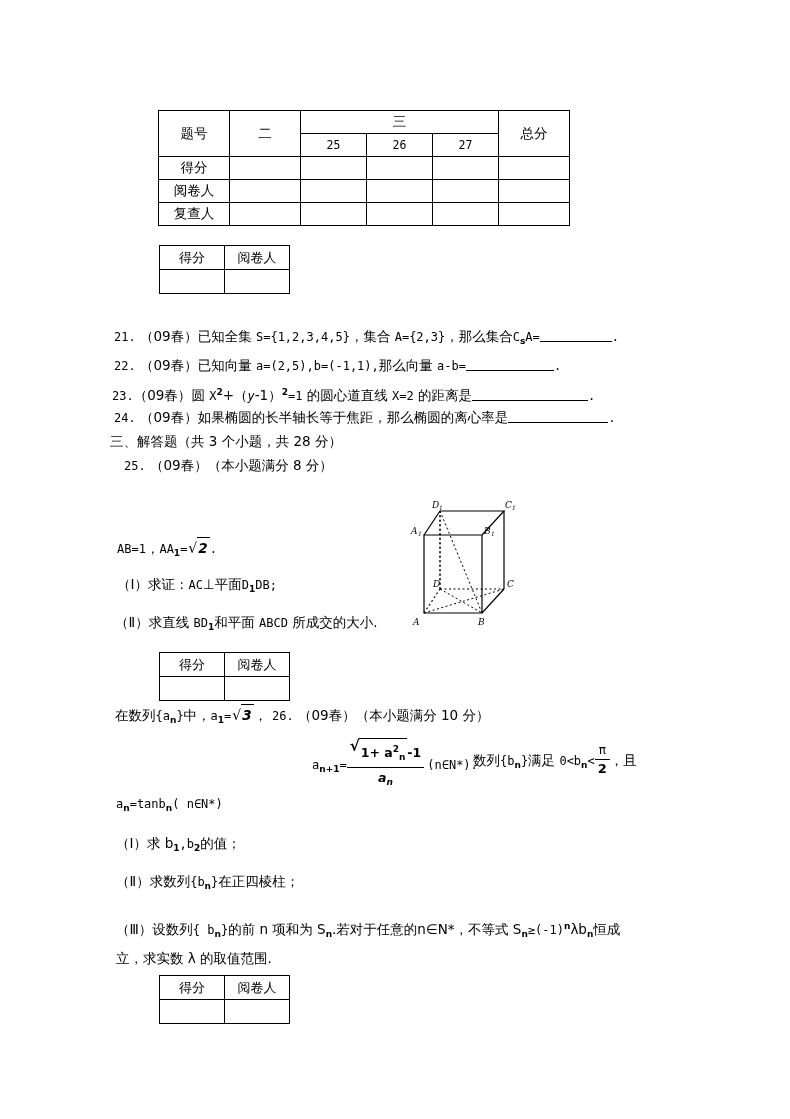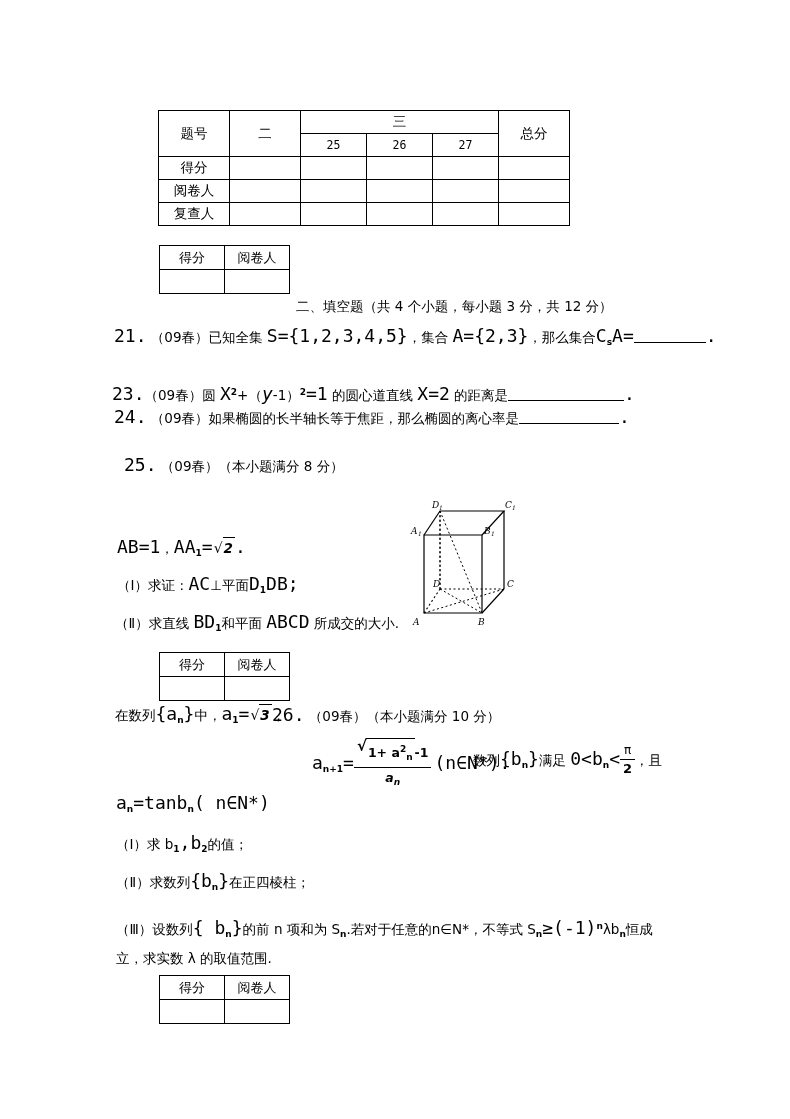--- a/index.html
+++ b/index.html
@@ -25,21 +25,21 @@
 
   .line {
     position: absolute;
     white-space: nowrap;
     font-size: 13.5px;
     line-height: 18px;
     font-family: "DejaVu Sans", "Liberation Sans", sans-serif;
   }
   .line .lat {
     font-family: "DejaVu Sans Mono", "Liberation Mono", monospace;
-    font-size: 18px;
+    font-size: 12px;
   }
   sub {
     font-size: 9px;
     font-weight: bold;
     vertical-align: -3px;
   }
   sup {
     font-size: 9px;
     font-weight: bold;
     vertical-align: 5px;
@@ -217,35 +217,38 @@
       <td>得分</td>
       <td>阅卷人</td>
     </tr>
     <tr>
       <td></td>
       <td></td>
     </tr>
   </tbody>
     </table>
 
-  <div class="line" style="left:296px;top:297px;font-size:13.5px">二、填空题（共 4 个小题，每小题 3 分，共 12 分）</div>
 
   <div class="line" style="left:114px;top:327px">
     <span class="lat">21.</span><span>&nbsp;</span><span>（09春）</span><span>已知全集 </span><span class="lat">S={1,2,3,4,5}</span><span>，集合 </span><span class="lat">A={2,3}</span><span>，那么集合</span><span class="lat">C</span><sub>s</sub><span class="lat">A=</span><span class="blank" style="width:72px"></span><span class="lat">.</span>
   </div>
 
+  <div class="line" style="left:114px;top:356px">
+    <span class="lat">22.</span><span>&nbsp;</span><span>（09春）</span><span>已知向量 </span><span class="lat">a=(2,5),b=(-1,1),</span><span>那么向量 </span><span class="lat">a-b=</span><span class="blank" style="width:88px"></span><span class="lat">.</span>
+  </div>
 
   <div class="line" style="left:112px;top:383px">
     <span class="lat">23.</span><span>（09春）</span><span>圆 </span><span class="lat">X</span><sup>2</sup><span>+（</span><span class="lat" style="font-style:italic">y</span><span>-1）</span><sup>2</sup><span class="lat">=1</span><span> 的圆心道直线 </span><span class="lat">X</span><span class="lat">=2</span><span> 的距离是</span><span class="blank" style="width:116px"></span><span class="lat">.</span>
   </div>
 
   <div class="line" style="left:114px;top:408px">
     <span class="lat">24.</span><span>&nbsp;</span><span>（09春）</span><span>如果椭圆的长半轴长等于焦距，那么椭圆的离心率是</span><span class="blank" style="width:100px"></span><span class="lat">.</span>
   </div>
 
+  <div class="line" style="left:110px;top:432px;font-size:13.5px">三、解答题（共 3 个小题，共 28 分）</div>
 
   <div class="line" style="left:124px;top:456px">
     <span class="lat">25.</span><span>&nbsp;</span><span>（09春）</span><span>（本小题满分 8 分）</span>
   </div>
 
 
   <div class="line" style="left:117px;top:537px">
     <span class="lat">AB=1</span><span>，</span><span class="lat">AA</span><sub>1</sub><span class="lat">=</span><span class="sqrt-simple"><span class="sign" style="position:static;font-size:14px">√</span><span class="bar">2</span></span><span class="lat">.</span>
   </div>
 

